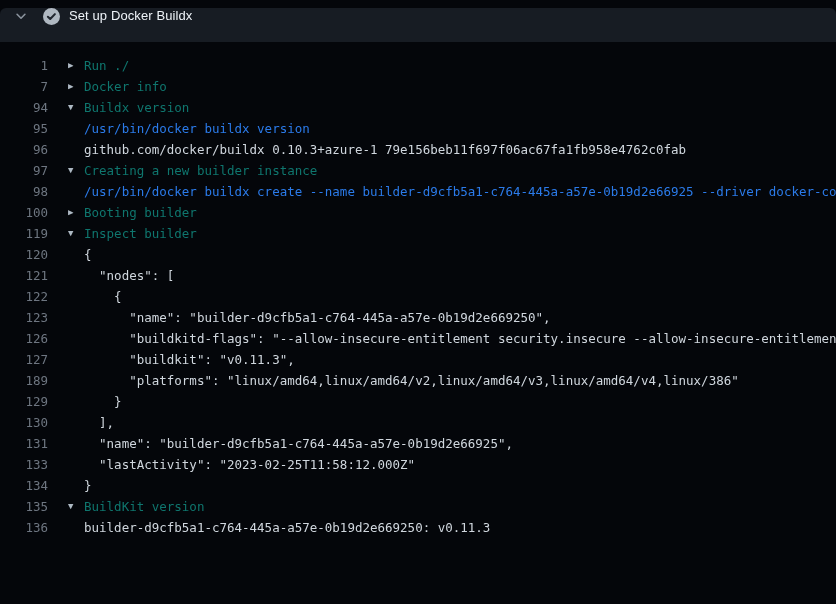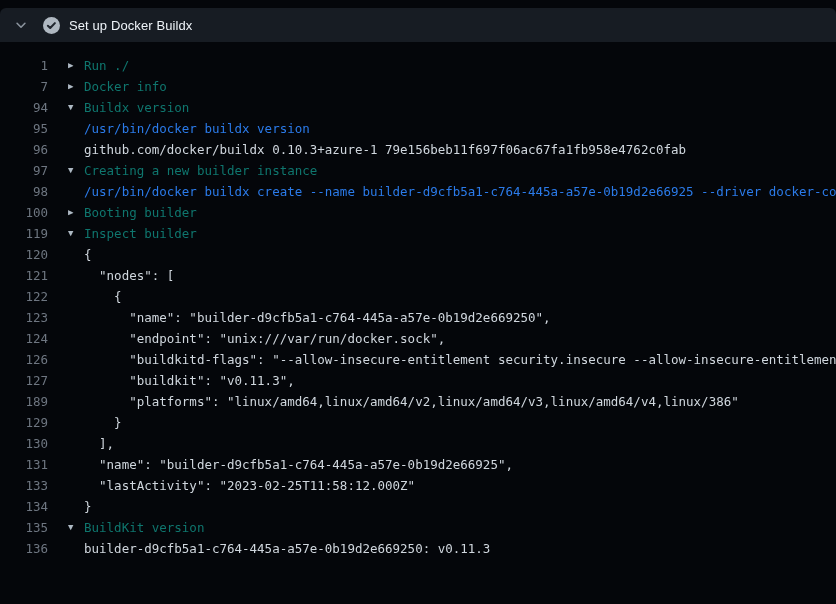--- a/index.html
+++ b/index.html
@@ -4,21 +4,21 @@
 <style>
   html,body{margin:0;padding:0;}
   body{
     width:836px;height:604px;overflow:hidden;position:relative;
     background:#04060a;
     font-family:"Liberation Sans",sans-serif;
   }
   .step-header{
     position:absolute;top:8px;left:0;width:836px;height:34px;
     background:#171c23;border-radius:6px 6px 0 0;
-    display:flex;align-items:center;cursor:pointer;
+    display:flex;align-items:flex-start;cursor:pointer;
   }
   .chev{margin-left:13px;width:16px;height:16px;display:flex;align-items:center;justify-content:center;color:#8b949e;}
   .status{margin-left:14px;width:17px;height:17px;display:flex;align-items:center;justify-content:center;}
   .step-title{margin-left:9px;font-size:13px;color:#eef3f8;letter-spacing:.1px;}
   .log{
     position:absolute;top:55px;left:0;width:836px;
     font-family:"DejaVu Sans Mono","Liberation Mono",monospace;
     font-size:12.5px;
   }
   .row{display:flex;height:21px;line-height:21px;white-space:pre;overflow:hidden;}
@@ -55,21 +55,20 @@
     <div class="row command"><span class="num">95</span><span class="gut"></span><span class="txt">/usr/bin/docker buildx version</span></div>
     <div class="row output"><span class="num">96</span><span class="gut"></span><span class="txt">github.com/docker/buildx 0.10.3+azure-1 79e156beb11f697f06ac67fa1fb958e4762c0fab</span></div>
     <div class="row group"><span class="num">97</span><span class="gut">▼</span><span class="txt">Creating a new builder instance</span></div>
     <div class="row command"><span class="num">98</span><span class="gut"></span><span class="txt">/usr/bin/docker buildx create --name builder-d9cfb5a1-c764-445a-a57e-0b19d2e66925 --driver docker-container</span></div>
     <div class="row group"><span class="num">100</span><span class="gut">▶</span><span class="txt">Booting builder</span></div>
     <div class="row group"><span class="num">119</span><span class="gut">▼</span><span class="txt">Inspect builder</span></div>
     <div class="row output"><span class="num">120</span><span class="gut"></span><span class="txt">{</span></div>
     <div class="row output"><span class="num">121</span><span class="gut"></span><span class="txt">  "nodes": [</span></div>
     <div class="row output"><span class="num">122</span><span class="gut"></span><span class="txt">    {</span></div>
     <div class="row output"><span class="num">123</span><span class="gut"></span><span class="txt">      "name": "builder-d9cfb5a1-c764-445a-a57e-0b19d2e669250",</span></div>
-    <div class="row output"><span class="num">124</span><span class="gut"></span><span class="txt">      "endpoint": "unix:///var/run/docker.sock",</span></div>
     <div class="row output"><span class="num">126</span><span class="gut"></span><span class="txt">      "buildkitd-flags": "--allow-insecure-entitlement security.insecure --allow-insecure-entitlement network.host",</span></div>
     <div class="row output"><span class="num">127</span><span class="gut"></span><span class="txt">      "buildkit": "v0.11.3",</span></div>
     <div class="row output"><span class="num">189</span><span class="gut"></span><span class="txt">      "platforms": "linux/amd64,linux/amd64/v2,linux/amd64/v3,linux/amd64/v4,linux/386"</span></div>
     <div class="row output"><span class="num">129</span><span class="gut"></span><span class="txt">    }</span></div>
     <div class="row output"><span class="num">130</span><span class="gut"></span><span class="txt">  ],</span></div>
     <div class="row output"><span class="num">131</span><span class="gut"></span><span class="txt">  "name": "builder-d9cfb5a1-c764-445a-a57e-0b19d2e66925",</span></div>
     <div class="row output"><span class="num">133</span><span class="gut"></span><span class="txt">  "lastActivity": "2023-02-25T11:58:12.000Z"</span></div>
     <div class="row output"><span class="num">134</span><span class="gut"></span><span class="txt">}</span></div>
     <div class="row group"><span class="num">135</span><span class="gut">▼</span><span class="txt">BuildKit version</span></div>
     <div class="row output"><span class="num">136</span><span class="gut"></span><span class="txt">builder-d9cfb5a1-c764-445a-a57e-0b19d2e669250: v0.11.3</span></div>

